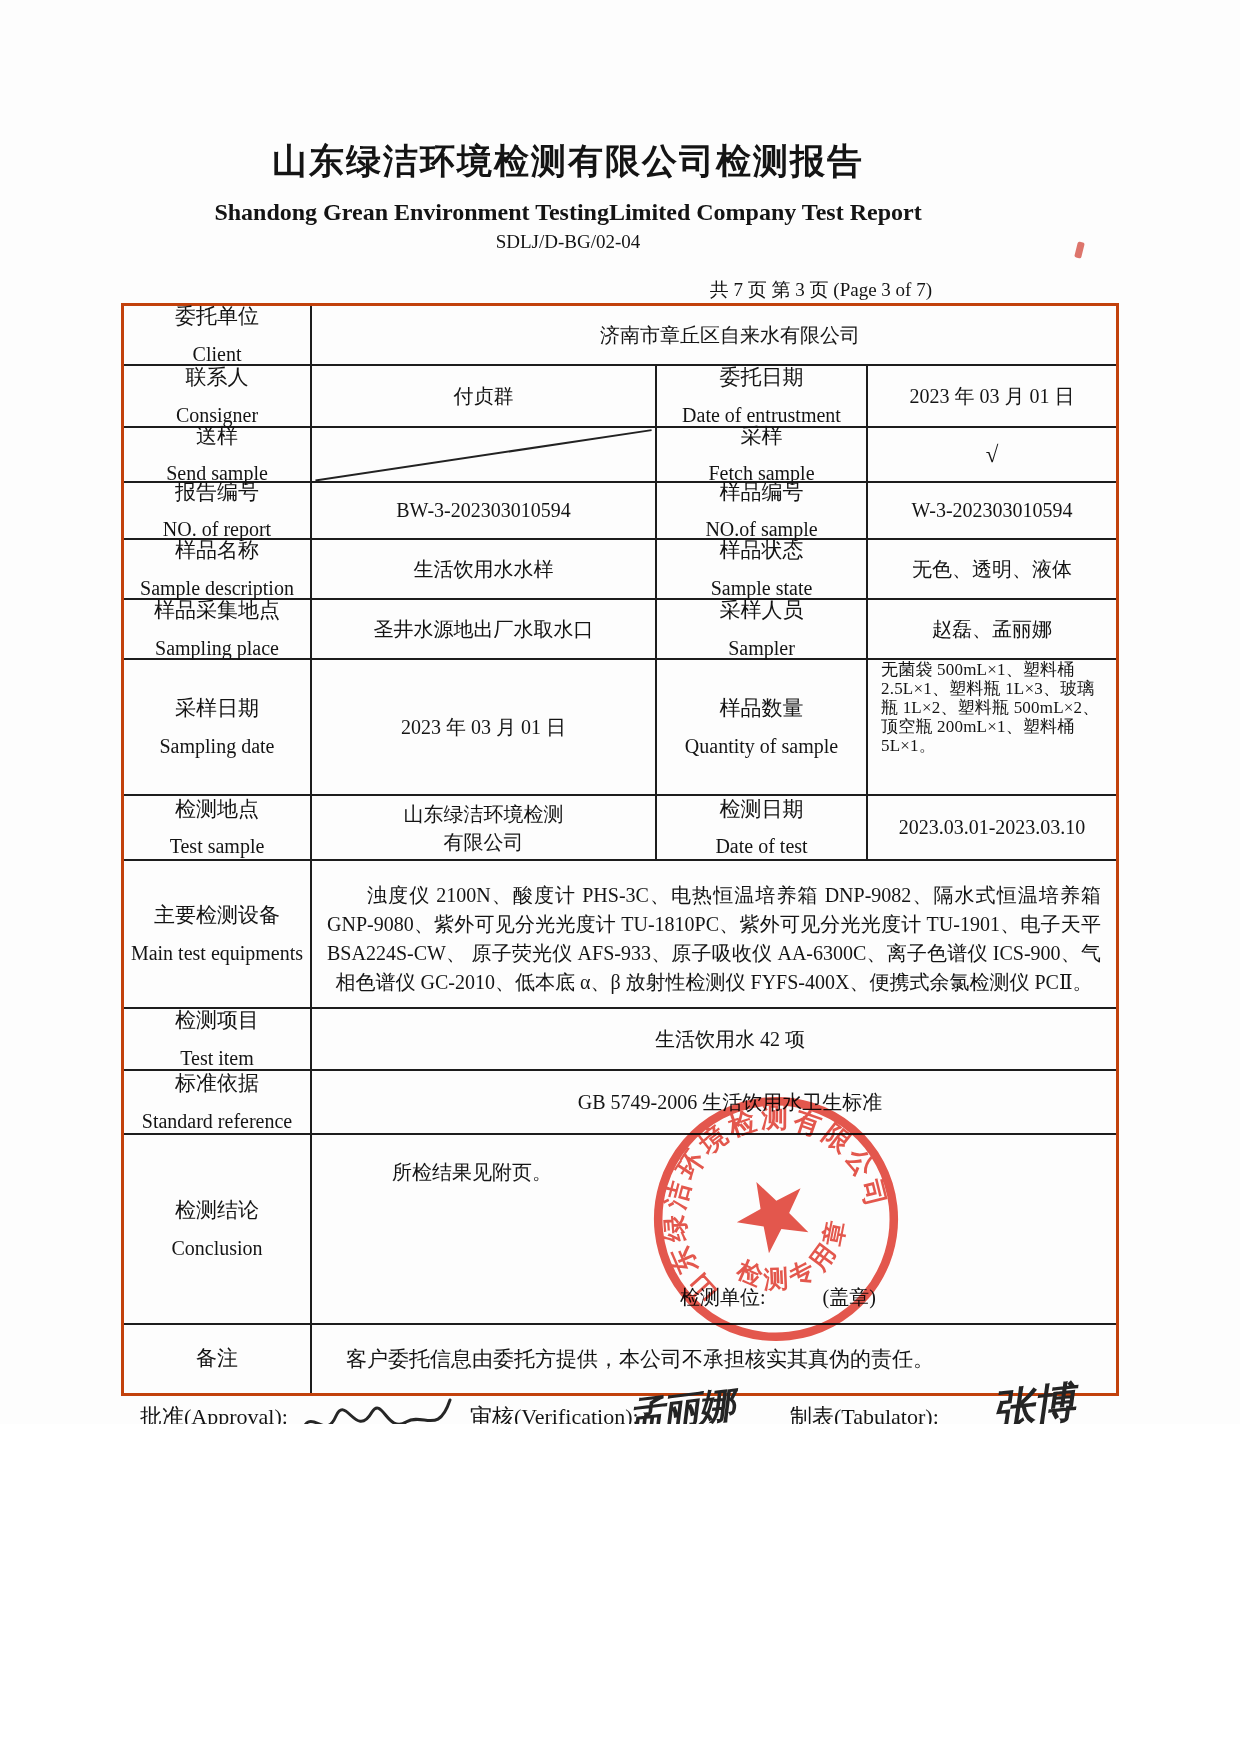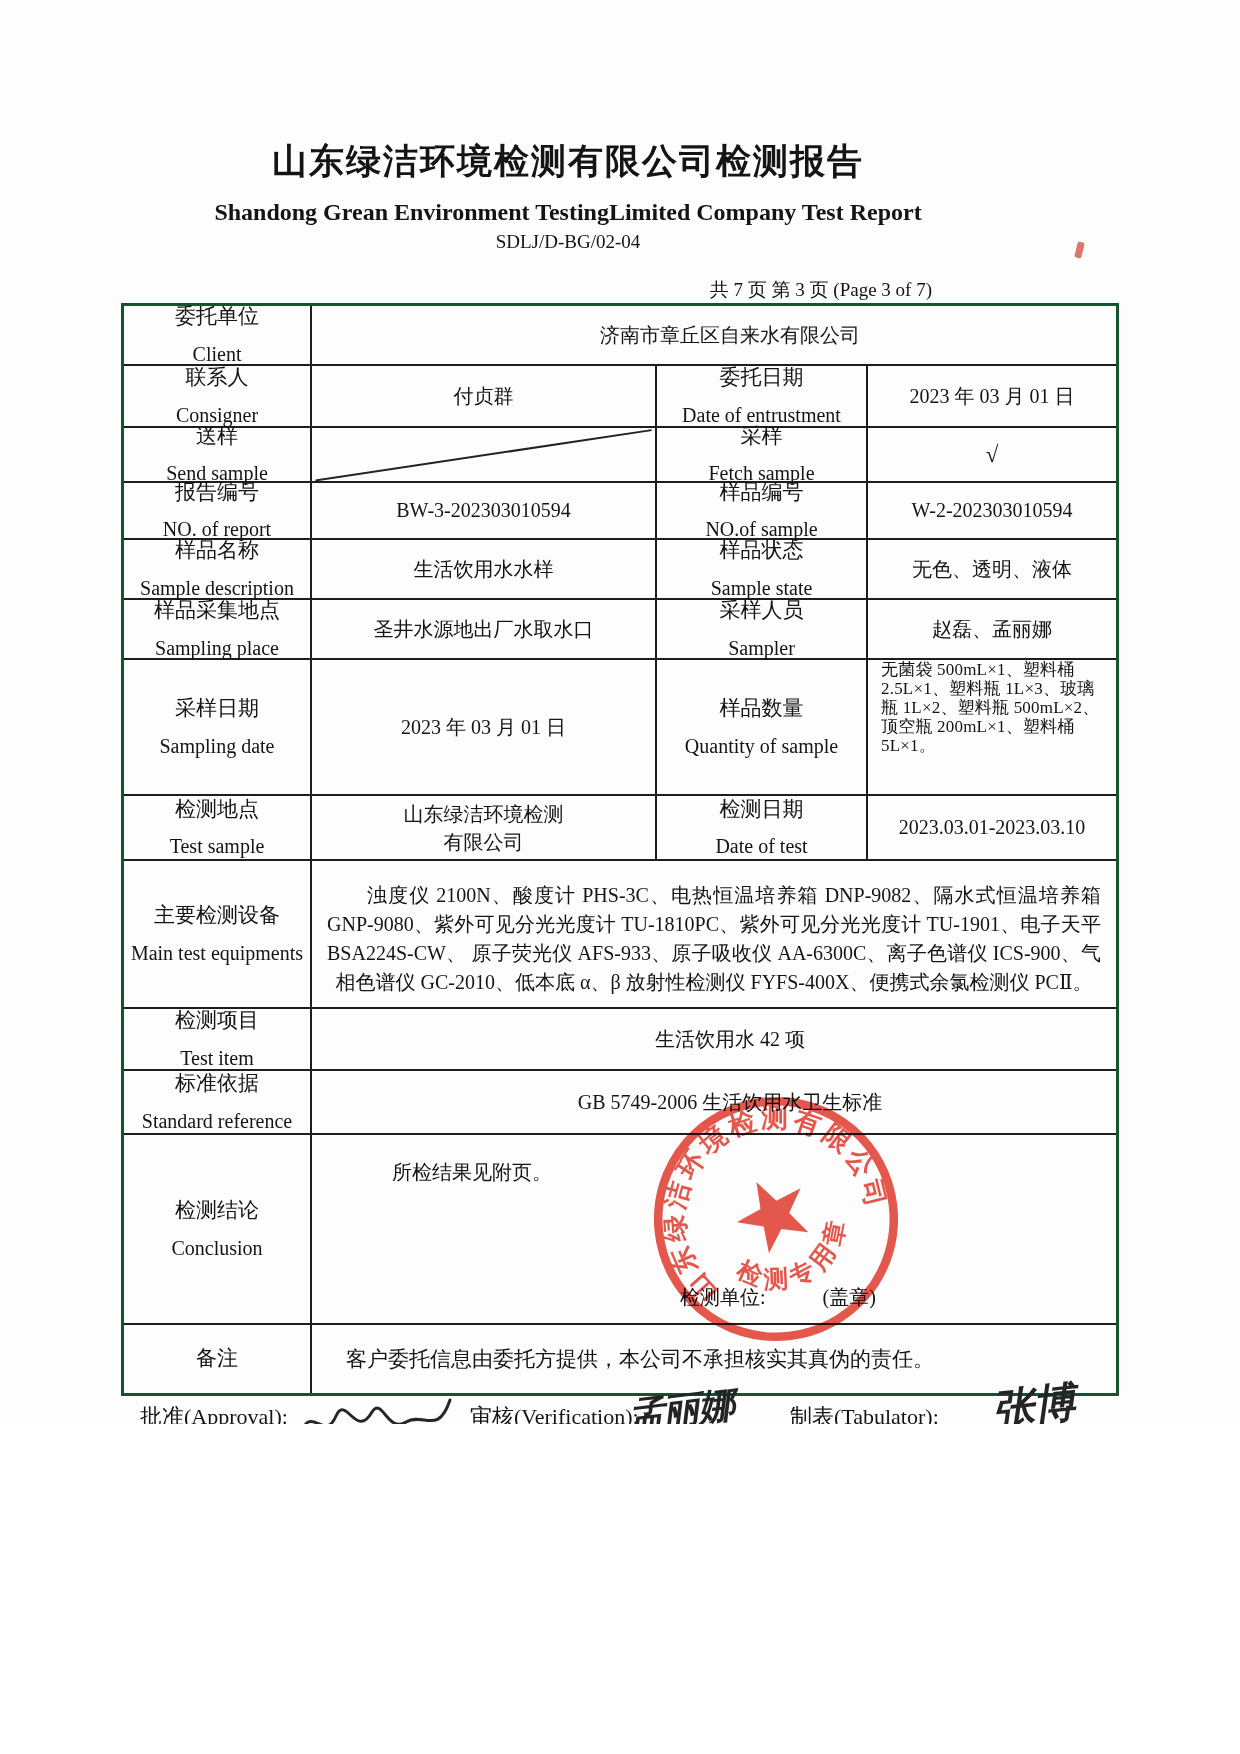--- a/index.html
+++ b/index.html
@@ -10,21 +10,21 @@
   .hdr .t1{font-size:35px;font-weight:bold;letter-spacing:2px;}
   .hdr .t2{margin-top:14px;font-size:24px;font-weight:bold;}
   .hdr .t3{margin-top:5px;font-size:19px;}
   .pageinfo{position:absolute;top:277px;right:308px;font-size:19px;}
   .red-fleck{position:absolute;left:1076px;top:242px;width:7px;height:16px;background:#cf3a2e;
              border-radius:2px;transform:rotate(14deg);opacity:.7;}
   
   .tbl{position:absolute;left:121px;top:303px;width:992px;display:grid;
        grid-template-columns:188px 345px 211px 248px;
        grid-template-rows:60px 62px 55px 57px 60px 60px 136px 65px 148px 62px 64px 190px 68px;
-       border:3px solid #14532d;}
+       border:3px solid #c2410c;}
   .c{border-right:2px solid #1d1d1d;border-bottom:2px solid #1d1d1d;display:flex;flex-direction:column;
      align-items:center;justify-content:center;text-align:center;position:relative;min-width:0;}
   .c.cr{border-right:none;}
   .c.cb{border-bottom:none;}
   .sp3{grid-column:span 3;padding-left:32px;}
   .lab .zh{font-size:21px;line-height:1.3;}
   .lab .en{font-size:20px;line-height:1.3;margin-top:10px;}
   .val{font-size:20px;}
   .pre{white-space:pre-line;line-height:1.4;}
   .qty{display:block;font-size:17px;line-height:19px;text-align:left;padding:0 8px 0 13px;letter-spacing:.2px;}
@@ -94,21 +94,21 @@
 
     <div class="c lab">
       <div class="zh">报告编号</div>
       <div class="en">NO. of report</div>
     </div>
     <div class="c val">BW-3-202303010594</div>
     <div class="c lab">
       <div class="zh">样品编号</div>
       <div class="en">NO.of sample</div>
     </div>
-    <div class="c val cr">W-2-202303010594</div>
+    <div class="c val cr">W-3-202303010594</div>
 
     <div class="c lab">
       <div class="zh">样品名称</div>
       <div class="en">Sample description</div>
     </div>
     <div class="c val">生活饮用水水样</div>
     <div class="c lab">
       <div class="zh">样品状态</div>
       <div class="en">Sample state</div>
     </div>

